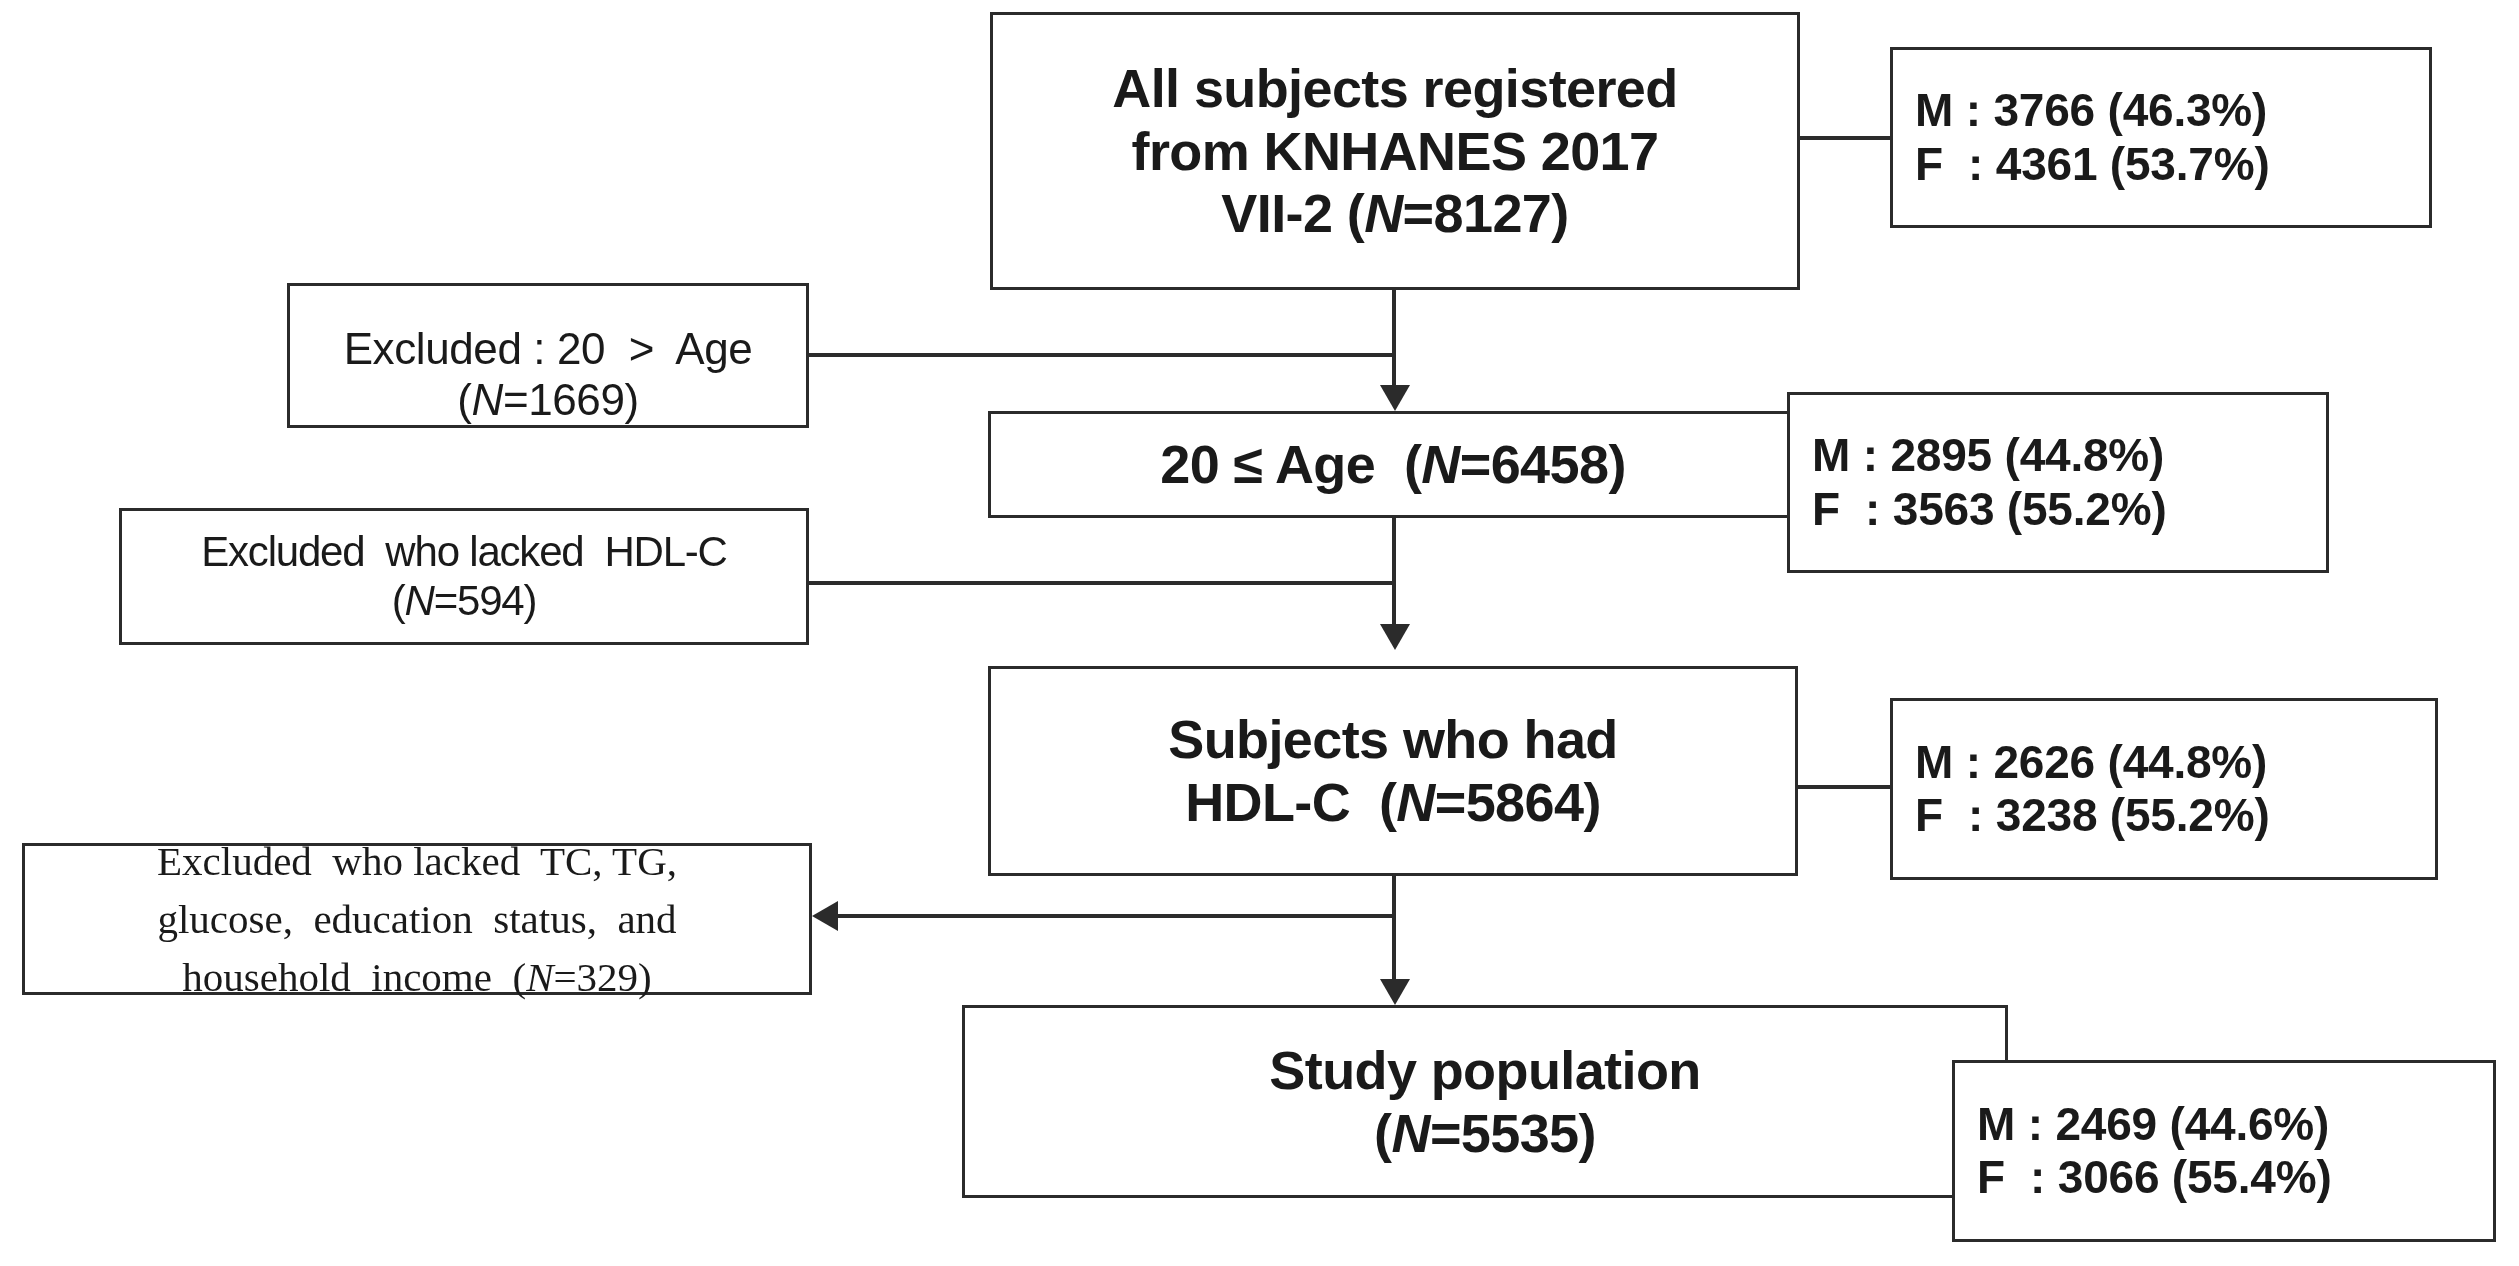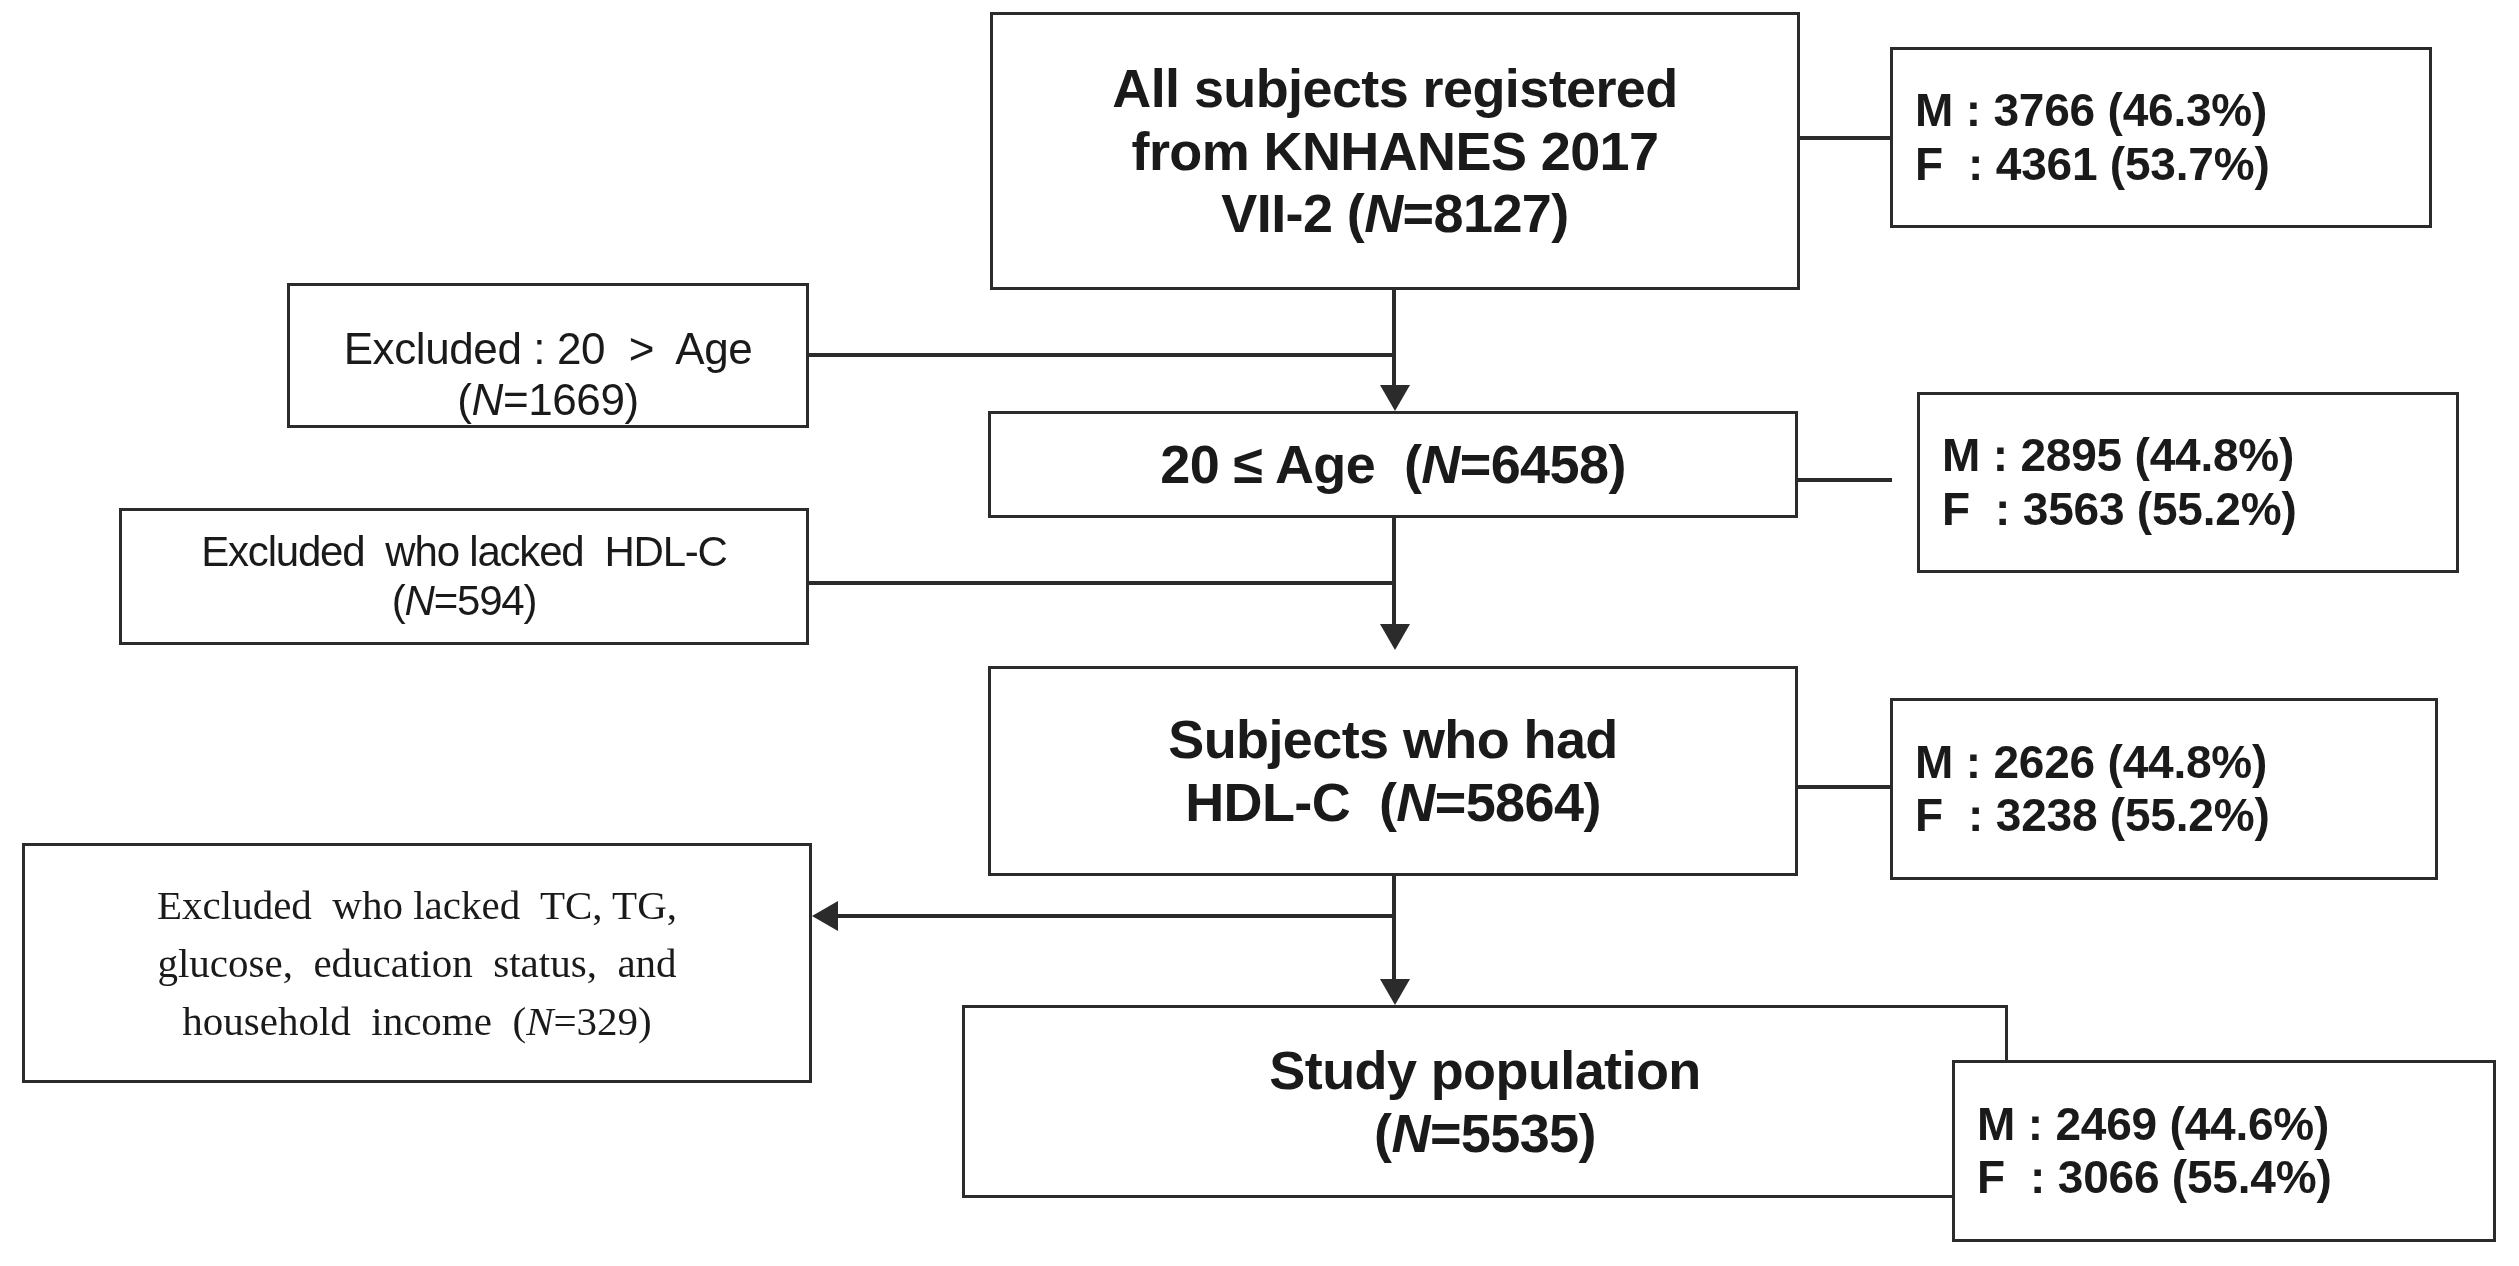--- a/index.html
+++ b/index.html
@@ -146,21 +146,21 @@
   <div class="box main-box" style="left:962px; top:1005px; width:1046px; height:193px;">
     <span class="ln">Study population</span>
     <span class="ln"><span>(</span><span class="it">N</span><span>=5535)</span></span>
   </div>
 
   <div class="box side-box" style="left:1890px; top:47px; width:542px; height:181px;">
     <span class="ln">M : 3766 (46.3%)</span>
     <span class="ln">F  : 4361 (53.7%)</span>
   </div>
 
-  <div class="box side-box" style="left:1917px; top:392px; width:542px; height:181px;">
+  <div class="box side-box" style="left:1787px; top:392px; width:542px; height:181px;">
     <span class="ln">M : 2895 (44.8%)</span>
     <span class="ln">F  : 3563 (55.2%)</span>
   </div>
 
   <div class="box side-box" style="left:1890px; top:698px; width:548px; height:182px;">
     <span class="ln">M : 2626 (44.8%)</span>
     <span class="ln">F  : 3238 (55.2%)</span>
   </div>
 
   <div class="box side-box" style="left:1952px; top:1060px; width:544px; height:182px;">
@@ -171,19 +171,19 @@
   <div class="box excl-box" style="left:287px; top:283px; width:522px; height:145px;justify-content:flex-end;">
     <span class="ln">Excluded : 20  &gt;  Age</span>
     <span class="ln"><span>(</span><span class="it">N</span><span>=1669)</span></span>
   </div>
 
   <div class="box excl-box excl-narrow" style="left:119px; top:508px; width:690px; height:137px;">
     <span class="ln">Excluded  who lacked  HDL-C</span>
     <span class="ln"><span>(</span><span class="it">N</span><span>=594)</span></span>
   </div>
 
-  <div class="box excl-serif" style="left:22px; top:843px; width:790px; height:240px;text-align:right;">
+  <div class="box excl-serif" style="left:22px; top:843px; width:790px; height:152px;text-align:right;">
     <span class="ln">Excluded  who lacked  TC, TG,</span>
     <span class="ln">glucose,  education  status,  and</span>
     <span class="ln"><span>household  income  (</span><span class="it">N</span><span>=329)</span></span>
   </div>
 
 </div>
 
 </body></html>

